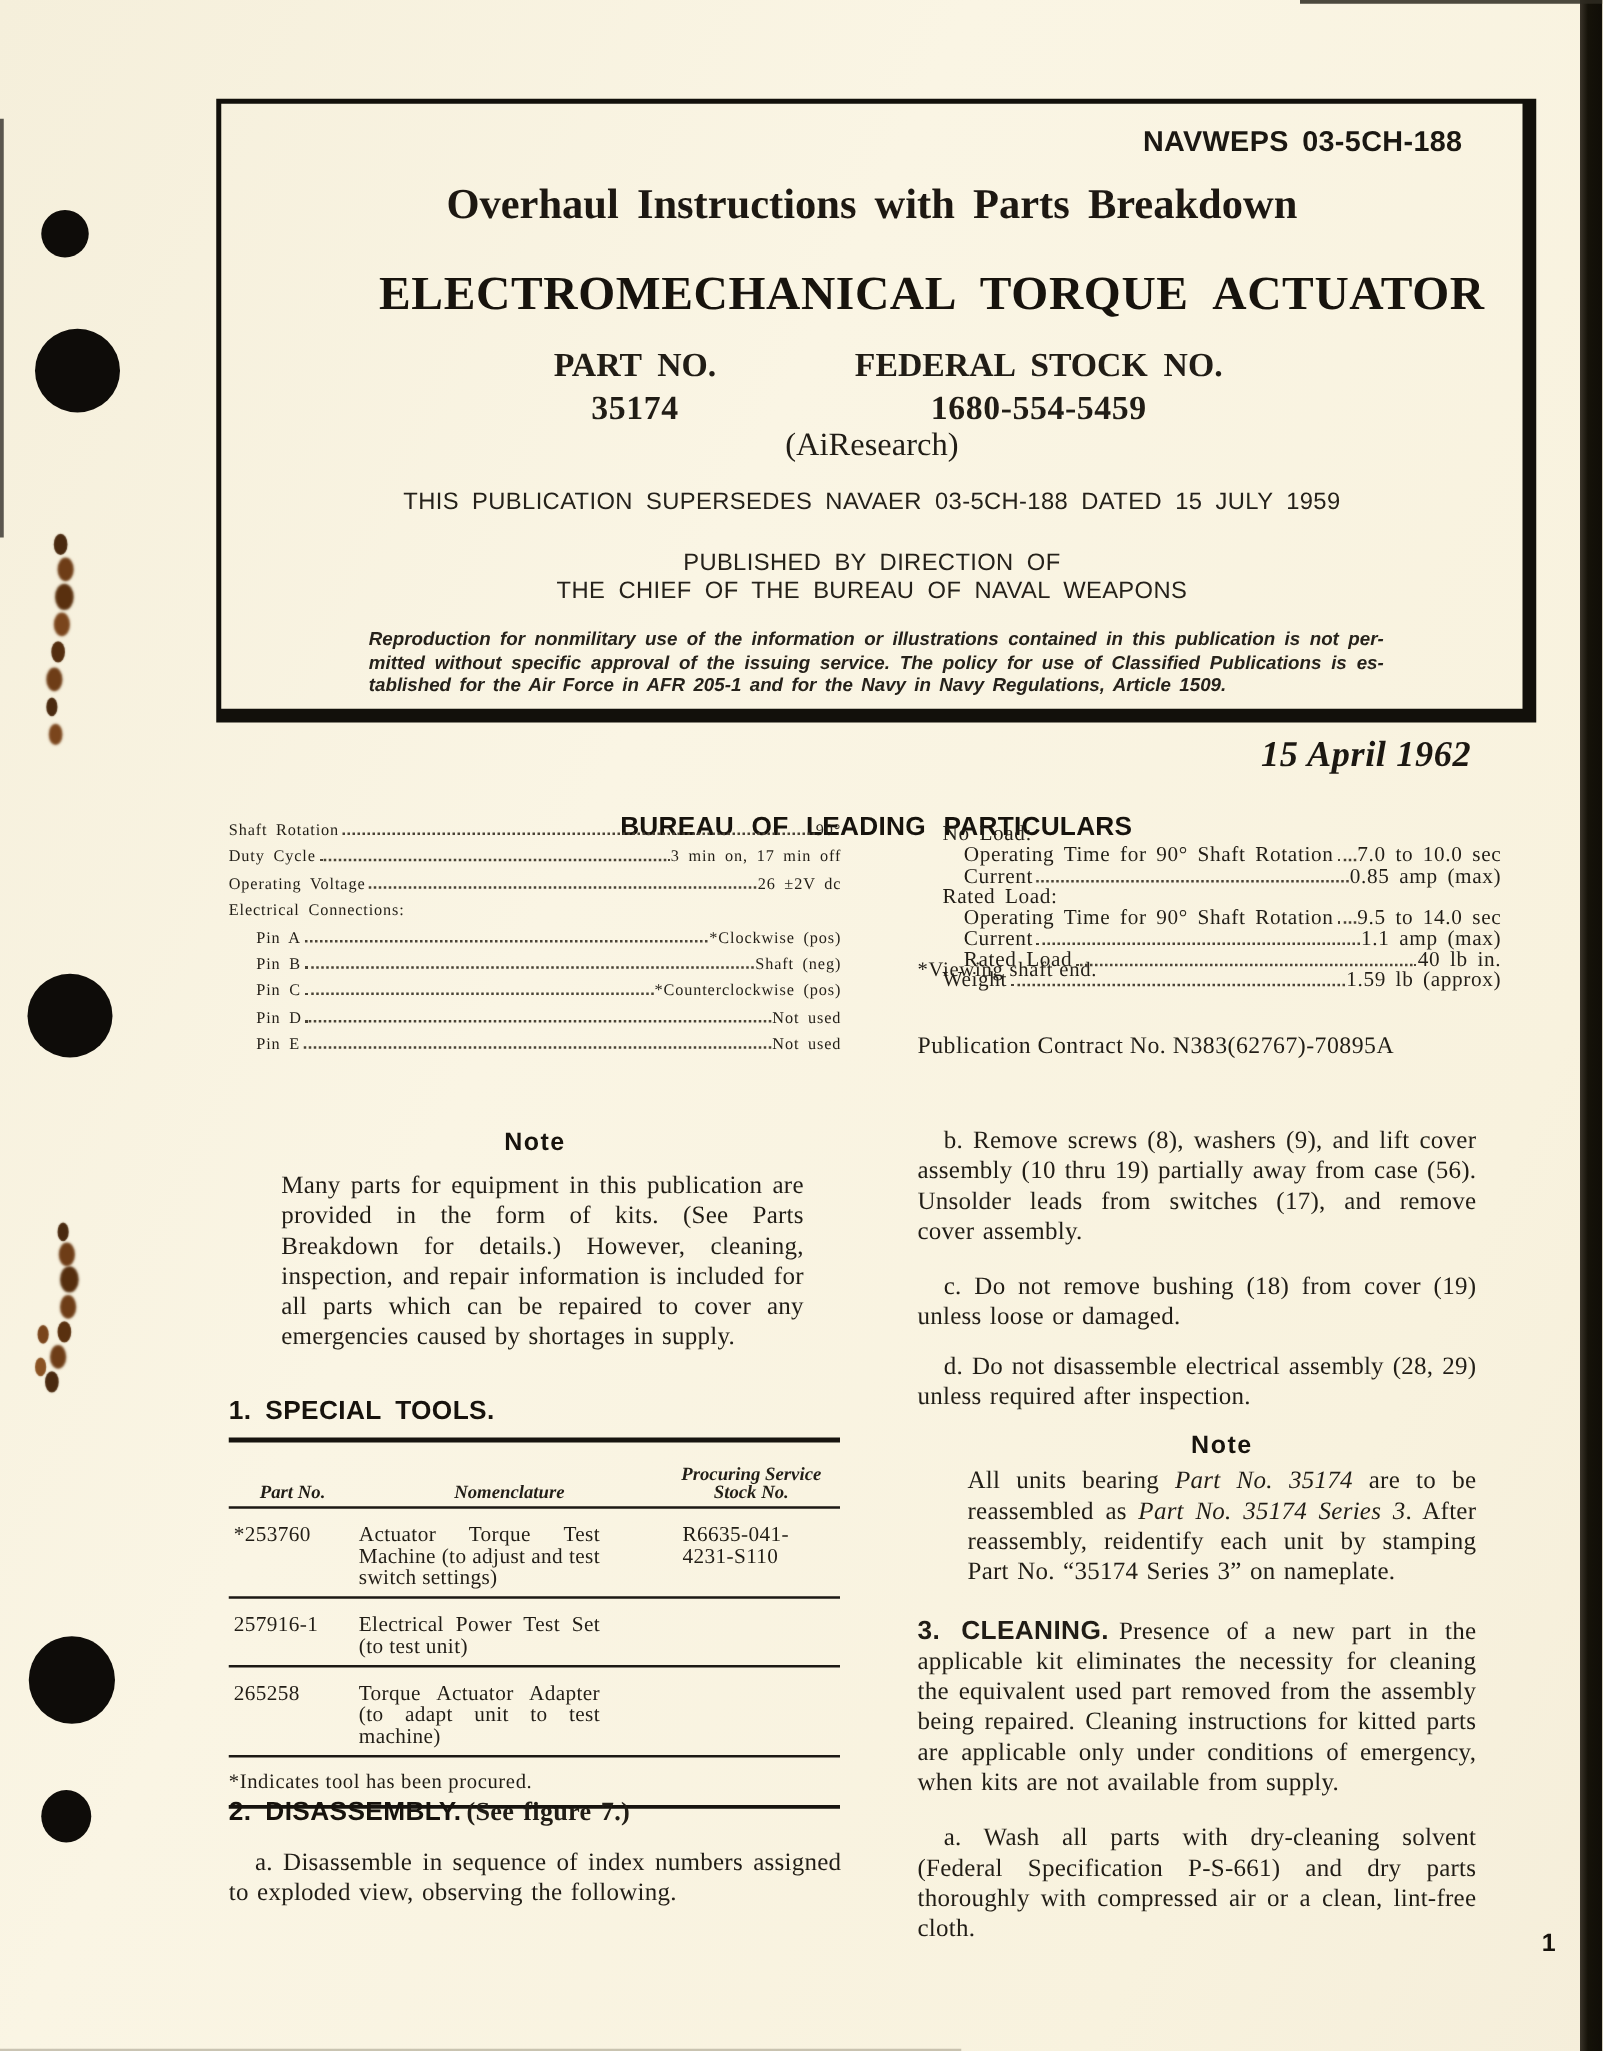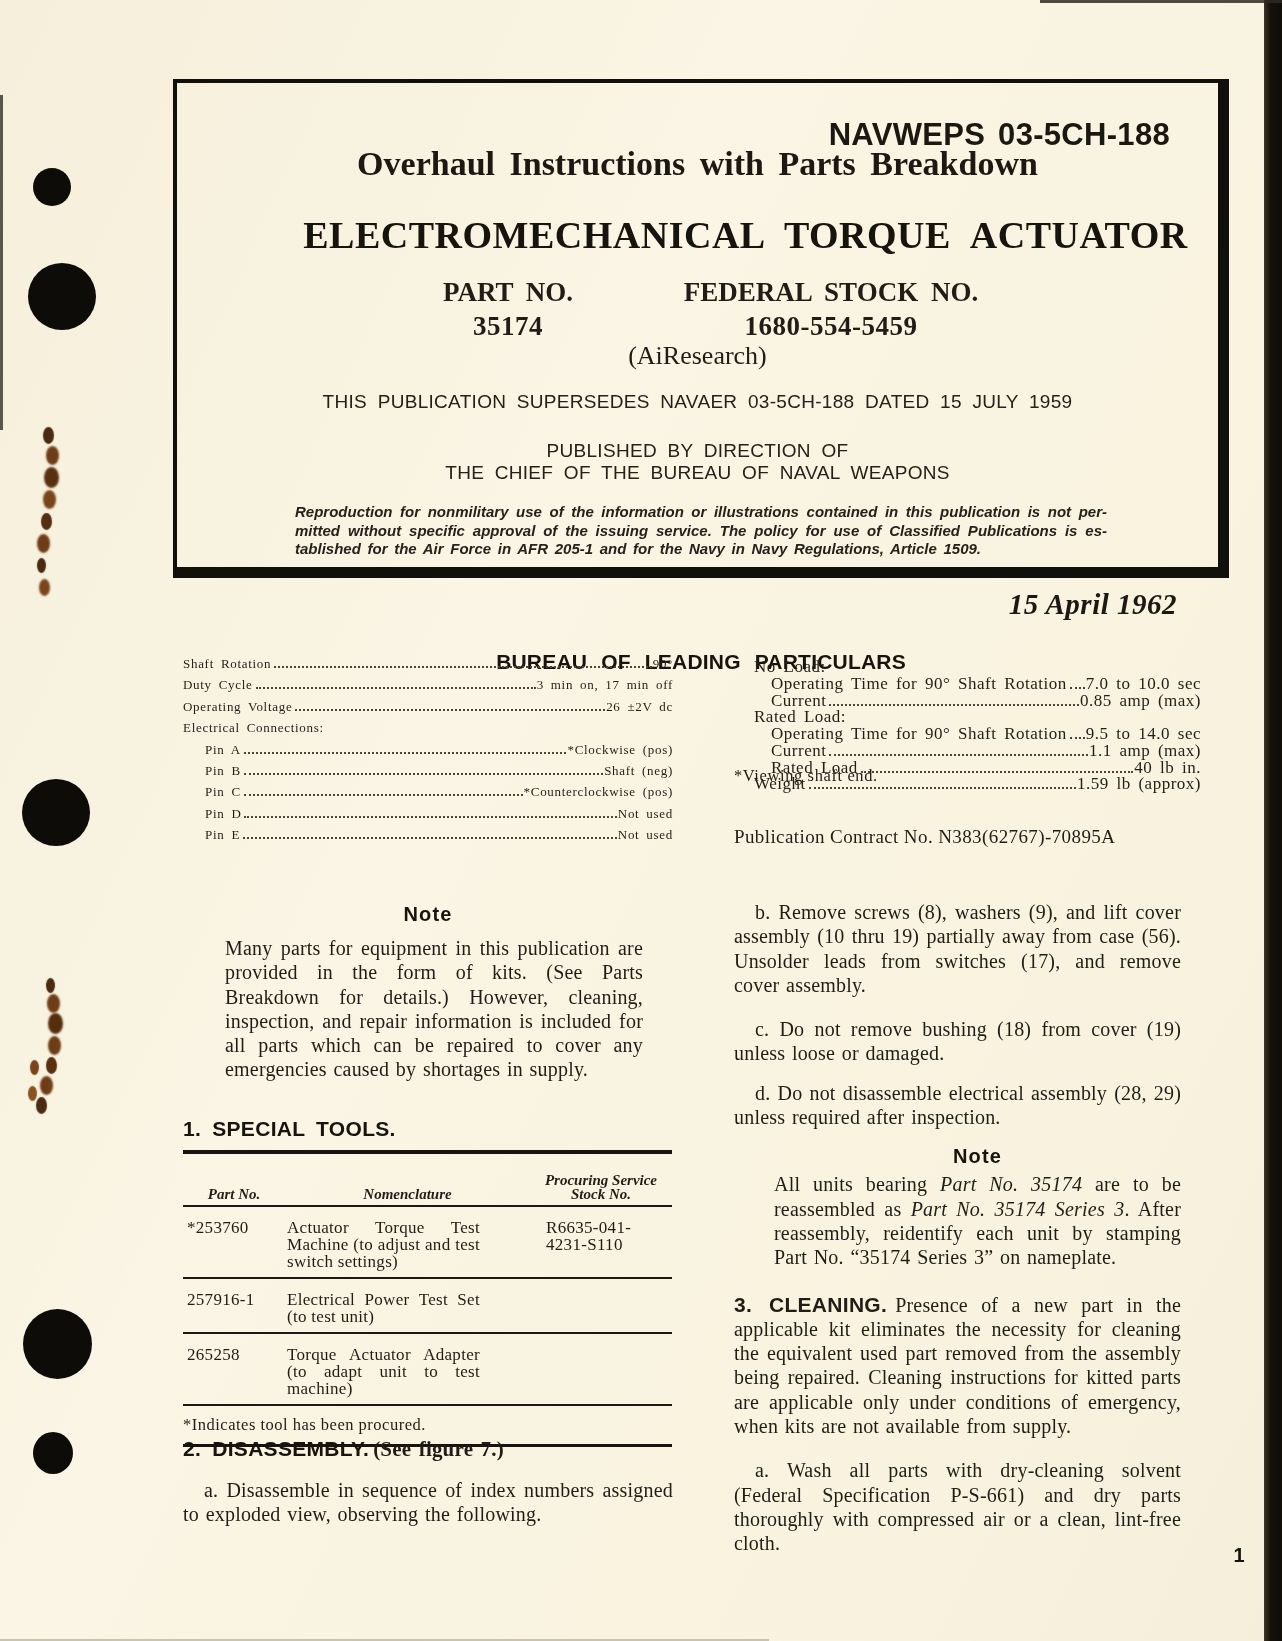--- a/index.html
+++ b/index.html
@@ -33,22 +33,22 @@
     46px 978px  1px 0   #4a2a10, 49px 996px  2px 2px #6e3d17,
     51px 1016px 2px 3px #552e0e, 50px 1038px 2px 2px #6e3d17,
     47px 1058px 1px 1px #59300f, 30px 1060px 1px 0   #7a451c,
     42px 1078px 2px 2px #6e3d17, 37px 1098px 1px 1px #4a2a10,
     28px 1086px 1px 0   #8a5222;}
 
   
   .cover-box{position:absolute;left:173px;top:79px;width:1056px;height:499px;
     box-sizing:border-box;border:4px solid #12100b;border-right-width:11px;border-bottom-width:11px;}
   .cover-box *{position:absolute;}
-  .doc-number{right:48px;top:34px;font-family:"Liberation Sans","DejaVu Sans",sans-serif;
-    font-weight:700;font-size:31px;color:#1b1812;letter-spacing:.3px;word-spacing:4px;}
+  .doc-number{right:48px;top:17px;font-family:"Liberation Sans","DejaVu Sans",sans-serif;
+    font-weight:700;font-size:23px;color:#1b1812;letter-spacing:.3px;word-spacing:4px;}
   .cv-subtitle{left:0;top:62px;width:100%;text-align:center;font-size:34px;font-weight:700;
     word-spacing:6px;color:#1d1812;}
   .cv-title{left:0;top:130px;width:100%;text-align:center;font-size:38px;font-weight:700;
     word-spacing:11px;letter-spacing:.5px;color:#17130d;padding-left:48px;}
   .cv-col-label{top:194px;font-size:27px;font-weight:700;word-spacing:6px;text-align:center;}
   .cv-col-value{top:228px;font-size:27px;font-weight:700;text-align:center;letter-spacing:.5px;}
   .cv-part{left:181px;width:300px;}
   .cv-fsn{left:504px;width:300px;}
   .cv-mfr{left:0;top:258px;width:100%;text-align:center;font-size:26px;}
   .cv-sans{left:0;width:100%;text-align:center;font-family:"Liberation Sans","DejaVu Sans",sans-serif;

